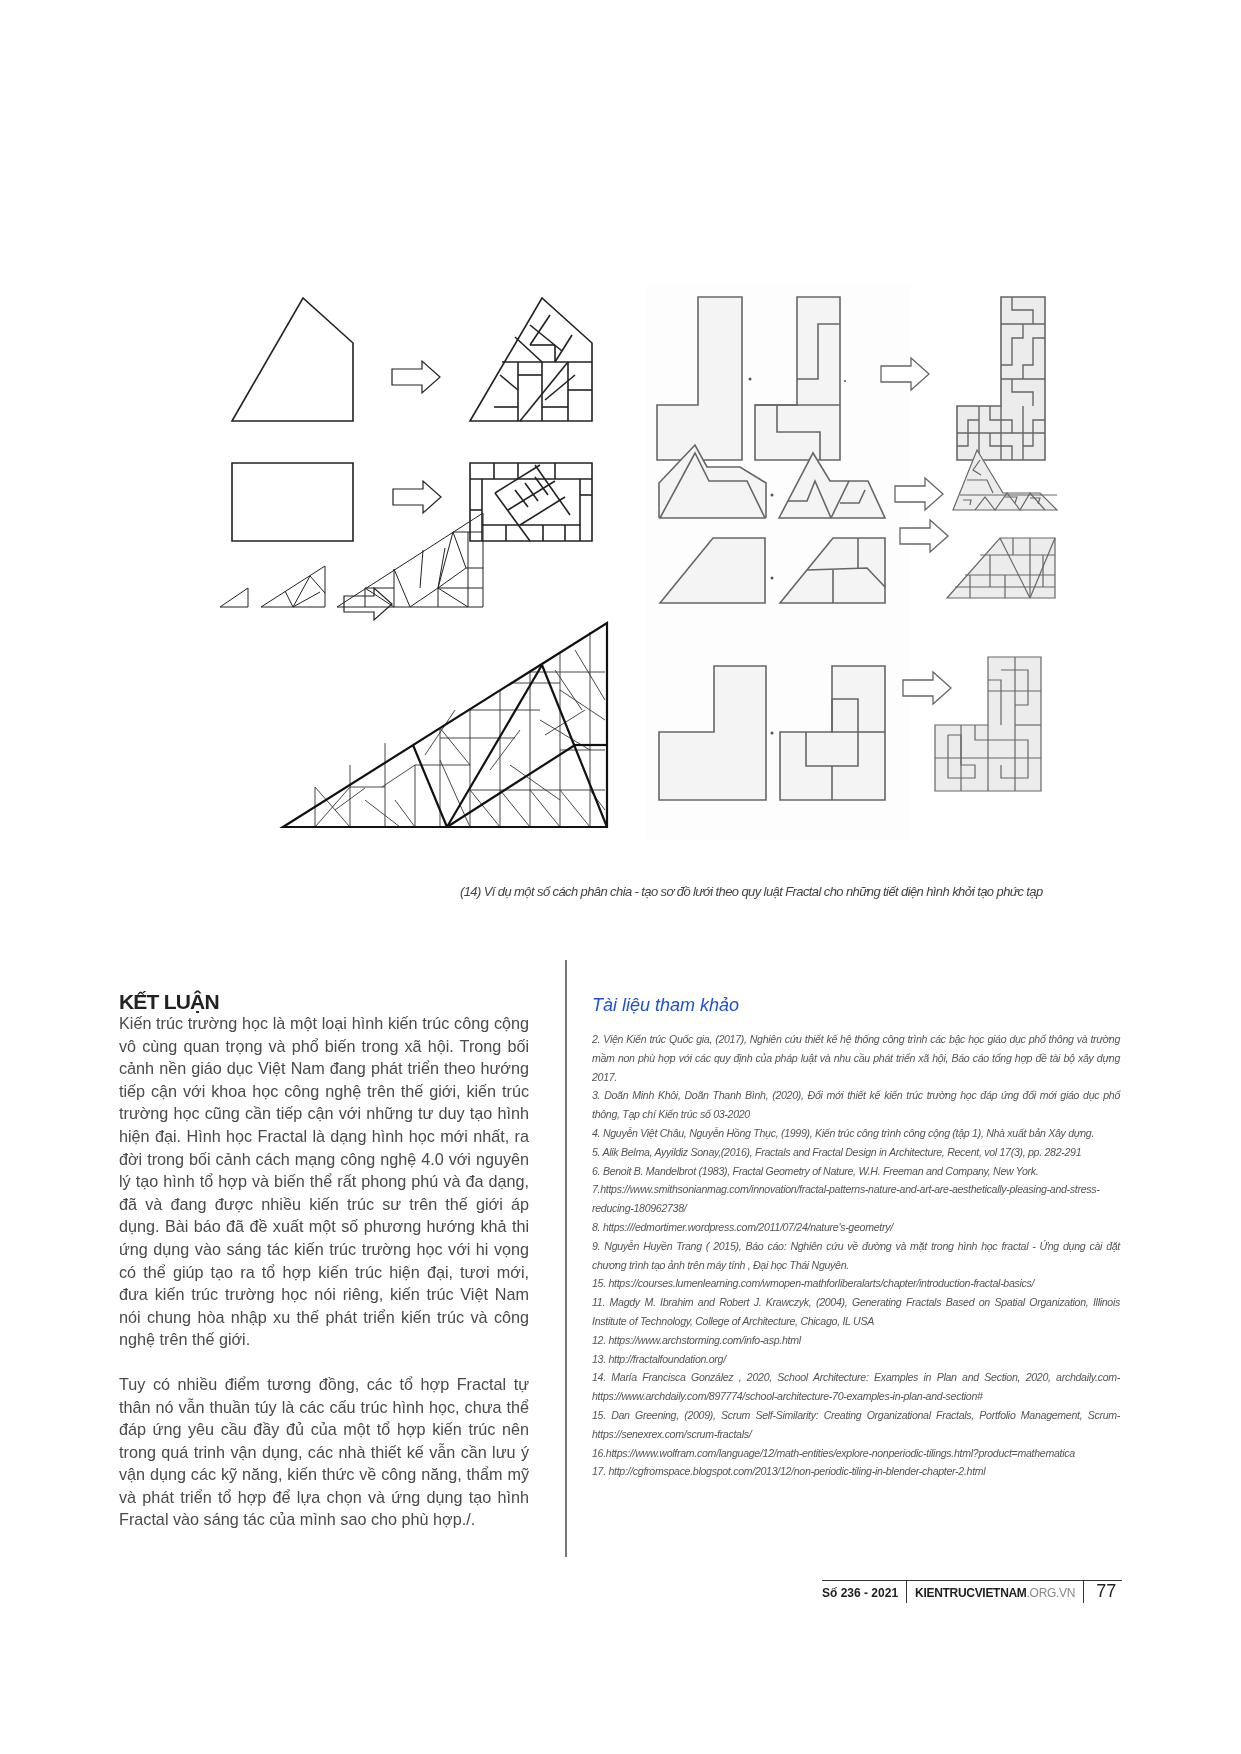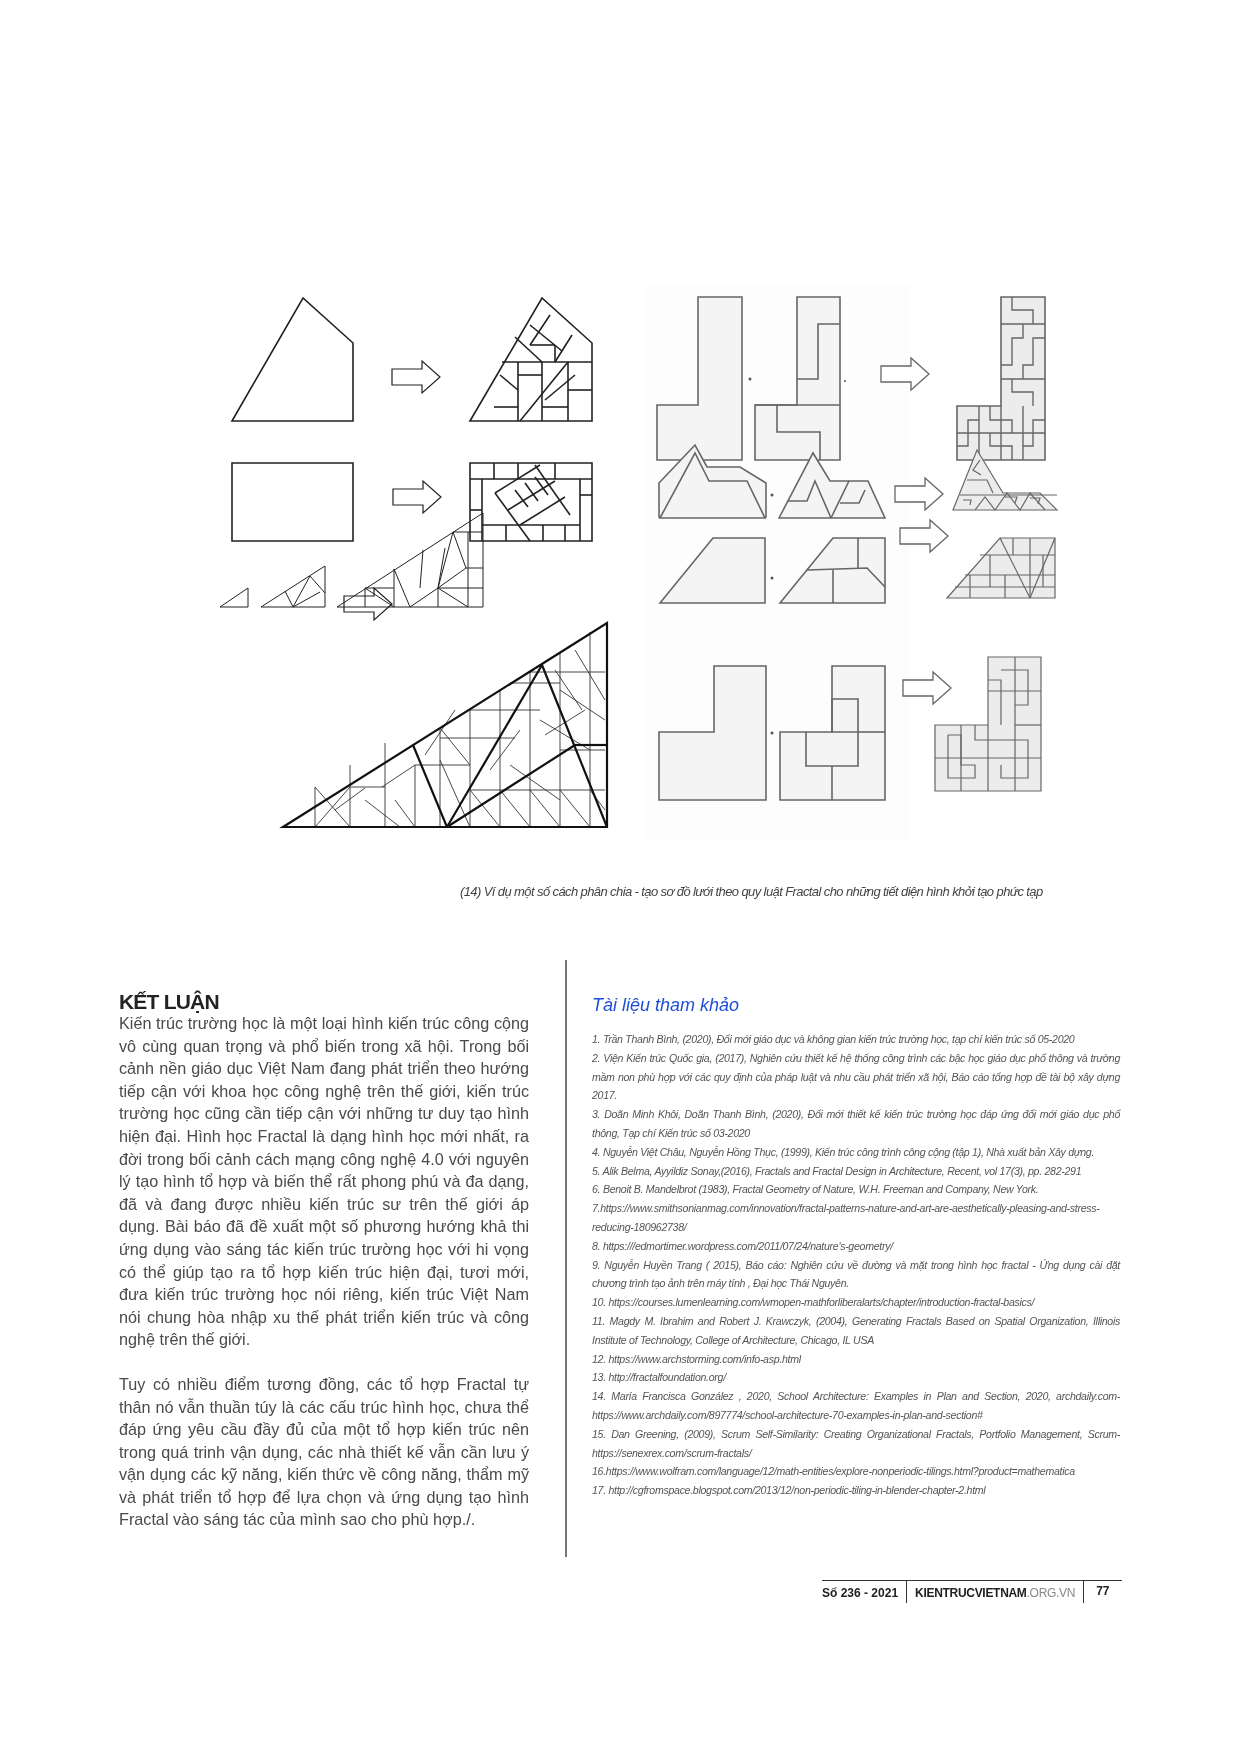--- a/index.html
+++ b/index.html
@@ -14,21 +14,21 @@
   .divider { position:absolute; left:565px; top:960px; width:1.5px; height:597px; background:#777; }
   .refs { position:absolute; left:592px; top:995px; width:528px; font-family:"Liberation Sans", sans-serif; font-style:italic; color:#555; }
   .refs-title { font-size:18px; color:#1d4ed8; margin-bottom:14px; }
   .refs ol { list-style:none; margin:0; padding:0; }
   .refs li { font-size:10.6px; line-height:18.8px; letter-spacing:-0.3px; text-align:justify; }
   .footer { position:absolute; left:822px; top:1580px; width:300px; height:22px; border-top:1px solid #333; display:flex; align-items:flex-end; font-family:"Liberation Sans", sans-serif; font-size:12px; color:#222; }
   .footer .issue { font-weight:bold; padding-right:8px; border-right:1.5px solid #333; height:22px; line-height:24px; }
   .footer .brand { padding:0 8px; border-right:1.5px solid #333; height:22px; line-height:24px; letter-spacing:-0.3px; }
   .footer .brand b { font-weight:bold; }
   .footer .brand span.dom { font-weight:normal; color:#888; }
-  .footer .page { font-weight:bold; font-size:12px; padding-left:12px; line-height:24px; }
+  .footer .page { font-weight:normal; font-size:18px; padding-left:12px; line-height:24px; }
   svg line, svg polyline, svg polygon, svg rect, svg path { vector-effect:non-scaling-stroke; }
 </style>
 </head>
 <body>
 
 <div class="fig" id="fig-left">
   <svg width="420" height="560" viewBox="0 0 420 560">
     <g fill="none" stroke="#222" stroke-width="1.6">
 
       <polygon points="22,136 93,13 143,58 143,136"></polygon>
@@ -287,30 +287,29 @@
 <div class="body-col">
   <p>Kiến trúc trường học là một loại hình kiến trúc công cộng vô cùng quan trọng và phổ biến trong xã hội. Trong bối cảnh nền giáo dục Việt Nam đang phát triển theo hướng tiếp cận với khoa học công nghệ trên thế giới, kiến trúc trường học cũng cần tiếp cận với những tư duy tạo hình hiện đại. Hình học Fractal là dạng hình học mới nhất, ra đời trong bối cảnh cách mạng công nghệ 4.0 với nguyên lý tạo hình tổ hợp và biến thể rất phong phú và đa dạng, đã và đang được nhiều kiến trúc sư trên thế giới áp dụng. Bài báo đã đề xuất một số phương hướng khả thi ứng dụng vào sáng tác kiến trúc trường học với hi vọng có thể giúp tạo ra tổ hợp kiến trúc hiện đại, tươi mới, đưa kiến trúc trường học nói riêng, kiến trúc Việt Nam nói chung hòa nhập xu thế phát triển kiến trúc và công nghệ trên thế giới.</p>
   <p>Tuy có nhiều điểm tương đồng, các tổ hợp Fractal tự thân nó vẫn thuần túy là các cấu trúc hình học, chưa thể đáp ứng yêu cầu đầy đủ của một tổ hợp kiến trúc nên trong quá trinh vận dụng, các nhà thiết kế vẫn cần lưu ý vận dụng các kỹ năng, kiến thức về công năng, thẩm mỹ và phát triển tổ hợp để lựa chọn và ứng dụng tạo hình Fractal vào sáng tác của mình sao cho phù hợp./.</p>
 </div>
 
 <div class="divider"></div>
 
 <div class="refs">
   <div class="refs-title">Tài liệu tham khảo</div>
   <ol>
-    <li>1. Trần Thanh Bình, (2020), Đổi mới giáo dục và không gian kiến trúc trường học, tạp chí kiến trúc số 05-2020</li>
     <li>2. Viện Kiến trúc Quốc gia, (2017), Nghiên cứu thiết kế hệ thống công trình các bậc học giáo dục phổ thông và trường mầm non phù hợp với các quy định của pháp luật và nhu cầu phát triển xã hội, Báo cáo tổng hợp đề tài bộ xây dựng 2017.</li>
     <li>3. Doãn Minh Khôi, Doãn Thanh Bình, (2020), Đổi mới thiết kế kiến trúc trường học đáp ứng đổi mới giáo dục phổ thông, Tạp chí Kiến trúc số 03-2020</li>
     <li>4. Nguyễn Việt Châu, Nguyễn Hồng Thục, (1999), Kiến trúc công trình công cộng (tập 1), Nhà xuất bản Xây dựng.</li>
     <li>5. Alik Belma, Ayyildiz Sonay,(2016), Fractals and Fractal Design in Architecture, Recent, vol 17(3), pp. 282-291</li>
     <li>6. Benoit B. Mandelbrot (1983), Fractal Geometry of Nature, W.H. Freeman and Company, New York.</li>
     <li>7.https://www.smithsonianmag.com/innovation/fractal-patterns-nature-and-art-are-aesthetically-pleasing-and-stress-reducing-180962738/</li>
     <li>8. https:///edmortimer.wordpress.com/2011/07/24/nature's-geometry/</li>
     <li>9. Nguyễn Huyền Trang ( 2015), Báo cáo: Nghiên cứu về đường và mặt trong hình học fractal - Ứng dụng cài đặt chương trình tạo ảnh trên máy tính , Đại học Thái Nguyên.</li>
-    <li>10. https://courses.lumenlearning.com/wmopen-mathforliberalarts/chapter/introduction-fractal-basics/</li>
+    <li>15. https://courses.lumenlearning.com/wmopen-mathforliberalarts/chapter/introduction-fractal-basics/</li>
     <li>11. Magdy M. Ibrahim and Robert J. Krawczyk, (2004), Generating Fractals Based on Spatial Organization, Illinois Institute of Technology, College of Architecture, Chicago, IL USA</li>
     <li>12. https://www.archstorming.com/info-asp.html</li>
     <li>13. http://fractalfoundation.org/</li>
     <li>14. María Francisca González , 2020, School Architecture: Examples in Plan and Section, 2020, archdaily.com- https://www.archdaily.com/897774/school-architecture-70-examples-in-plan-and-section#</li>
     <li>15. Dan Greening, (2009), Scrum Self-Similarity: Creating Organizational Fractals, Portfolio Management, Scrum- https://senexrex.com/scrum-fractals/</li>
     <li>16.https://www.wolfram.com/language/12/math-entities/explore-nonperiodic-tilings.html?product=mathematica</li>
     <li>17. http://cgfromspace.blogspot.com/2013/12/non-periodic-tiling-in-blender-chapter-2.html</li>
   </ol>
 </div>
 

